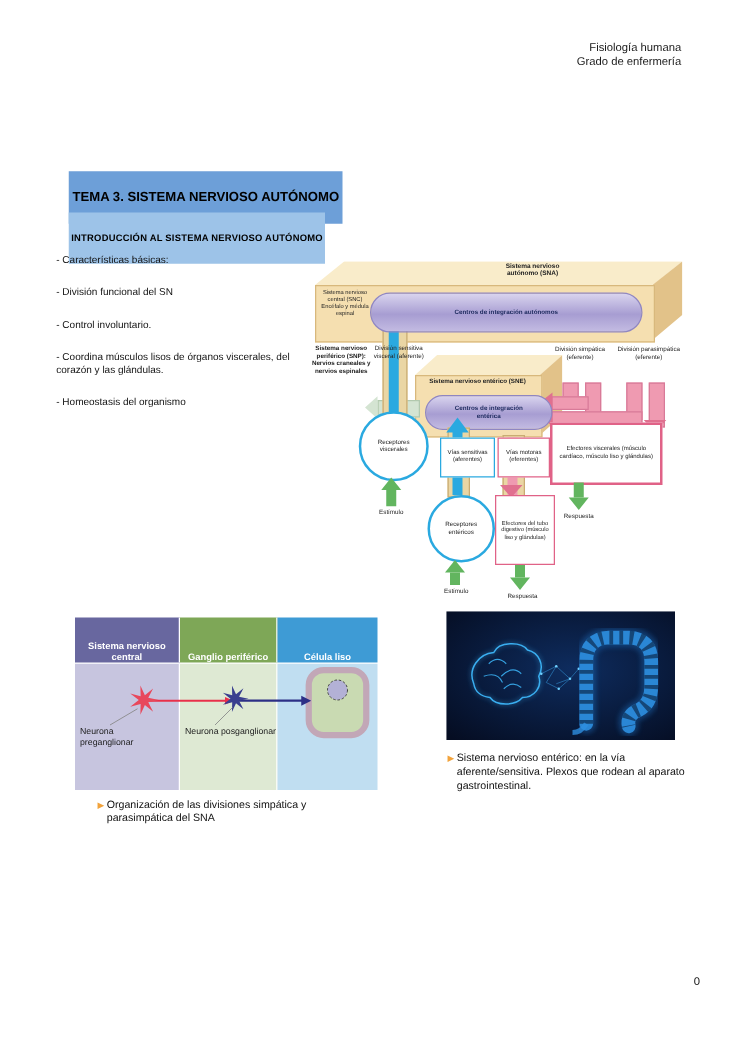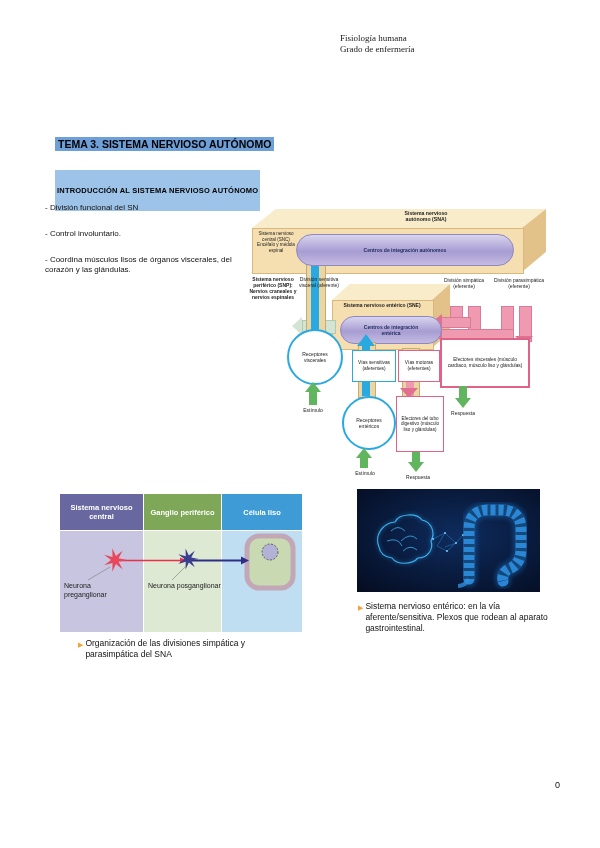--- a/index.html
+++ b/index.html
@@ -1,22 +1,22 @@
 <!DOCTYPE html>
 <html><head>
 <meta charset="utf-8">
 <style>
   html,body{margin:0;padding:0;background:#9a9a9a;}
   .page{position:relative;width:600px;height:848px;background:#ffffff;margin:0 auto;
         font-family:"Liberation Sans","DejaVu Sans",sans-serif;overflow:hidden;color:#111;}
   .abs{position:absolute;}
   
-  .doc-header{left:340px;top:33px;width:205px;text-align:left;font-size:9px;line-height:11px;color:#1a1a1a;font-family:Liberation Serif, serif;}
+  .doc-header{left:340px;top:33px;width:205px;text-align:right;font-size:9px;line-height:11px;color:#1a1a1a;}
   .doc-title{left:55px;top:101px;font-size:18px;font-weight:bold;color:#4a7ebc;letter-spacing:.2px;}
-  .h-strong{left:55px;top:137px;font-size:10.5px;font-weight:bold;color:#000;background:#6d9fd8;padding:1px 3px;}
+  .h-strong{left:55px;top:137px;font-size:10.5px;font-weight:bold;color:#000;background:#6d9fd8;padding:15px 3px;}
   .h-light{left:55px;top:170px;font-size:7.5px;font-weight:bold;color:#000;background:#9dc3e8;padding:16px 2px;letter-spacing:.2px;}
   .bullets{left:45px;top:203px;width:206px;font-size:8px;line-height:10px;}
   .bullets div{margin-bottom:16px;}
   
   .dtext{font-size:5px;line-height:1.2;text-align:center;color:#222;}
   .face{background:#f5dfb0;}
   .front{border:1px solid #d8b87c;}
   .capsule{background:linear-gradient(180deg,#d9d4ee 0%,#a79dd2 55%,#c3bbe2 100%);
            border:1px solid #8f86c2;border-radius:999px;display:flex;align-items:center;justify-content:center;}
   .capsule .dtext{color:#1d2a5e;font-weight:bold;}
@@ -31,21 +31,21 @@
   .tri{width:0;height:0;}
   .tri-up-blue{border-left:9px solid transparent;border-right:9px solid transparent;border-bottom:12px solid #2aa9e0;}
   .tri-up-green{border-left:8px solid transparent;border-right:8px solid transparent;border-bottom:10px solid #62b55f;}
   .tri-down-green{border-left:8px solid transparent;border-right:8px solid transparent;border-top:10px solid #62b55f;}
   .tri-down-pink{border-left:9px solid transparent;border-right:9px solid transparent;border-top:10px solid #e0708f;}
   .tri-left-pink{border-top:7px solid transparent;border-bottom:7px solid transparent;border-right:9px solid #e0708f;}
   .tri-left-teal{border-top:9px solid transparent;border-bottom:9px solid transparent;border-right:10px solid #d4e4d2;}
   
   .ptable{left:60px;top:494px;width:242px;height:138px;}
   .pt-head{position:absolute;top:0;height:36px;color:#fff;font-weight:bold;font-size:7.5px;line-height:9px;
-           display:flex;align-items:center;justify-content:center;text-align:center;border-right:1px solid #fff;box-sizing:border-box;}
+           display:flex;align-items:flex-end;justify-content:center;text-align:center;border-right:1px solid #fff;box-sizing:border-box;}
   .pt-body{position:absolute;top:37px;height:101px;border-right:1px solid #fff;box-sizing:border-box;}
   .neuron-label{position:absolute;font-size:7px;line-height:8.5px;color:#222;}
   
   .caption{display:flex;font-size:8.5px;line-height:11px;color:#111;}
   .caption .marker{color:#f2a33c;font-size:7px;margin-right:2px;margin-top:1px;}
   .pageno{left:528px;top:780px;width:32px;text-align:right;font-size:9px;}
 </style>
 </head>
 <body>
 
@@ -53,23 +53,25 @@
 
   <div class="abs doc-header">
     <div>Fisiología humana</div>
     <div>Grado de enfermería</div>
   </div>
 
   <div class="abs h-strong">TEMA 3. SISTEMA NERVIOSO AUTÓNOMO</div>
   <div class="abs h-light">INTRODUCCIÓN AL SISTEMA NERVIOSO AUTÓNOMO</div>
 
   <div class="abs bullets">
+    <div>- Características básicas:</div>
     <div>- División funcional del SN</div>
     <div>- Control involuntario.</div>
     <div>- Coordina músculos lisos de órganos viscerales, del corazón y las glándulas.</div>
+    <div>- Homeostasis del organismo</div>
   </div>
 
   <div class="abs" style="left:0;top:0;width:600px;height:848px;">
 
     <div class="abs face" style="left:252px;top:209px;width:294px;height:19px;background:#f9ecca;clip-path:polygon(0 100%,8% 0,100% 0,92% 100%);"></div>
     <div class="abs face" style="left:522px;top:209px;width:24px;height:63px;background:#e2c289;clip-path:polygon(0 30%,100% 0,100% 68%,0 100%);"></div>
     <div class="abs face front" style="left:252px;top:228px;width:270px;height:44px;"></div>
 
     <div class="abs face" style="left:332px;top:284px;width:118px;height:16px;background:#f9ecca;clip-path:polygon(0 100%,15% 0,100% 0,85% 100%);"></div>
     <div class="abs face" style="left:432px;top:284px;width:18px;height:64px;background:#e2c289;clip-path:polygon(0 25%,100% 0,100% 75%,0 100%);"></div>

